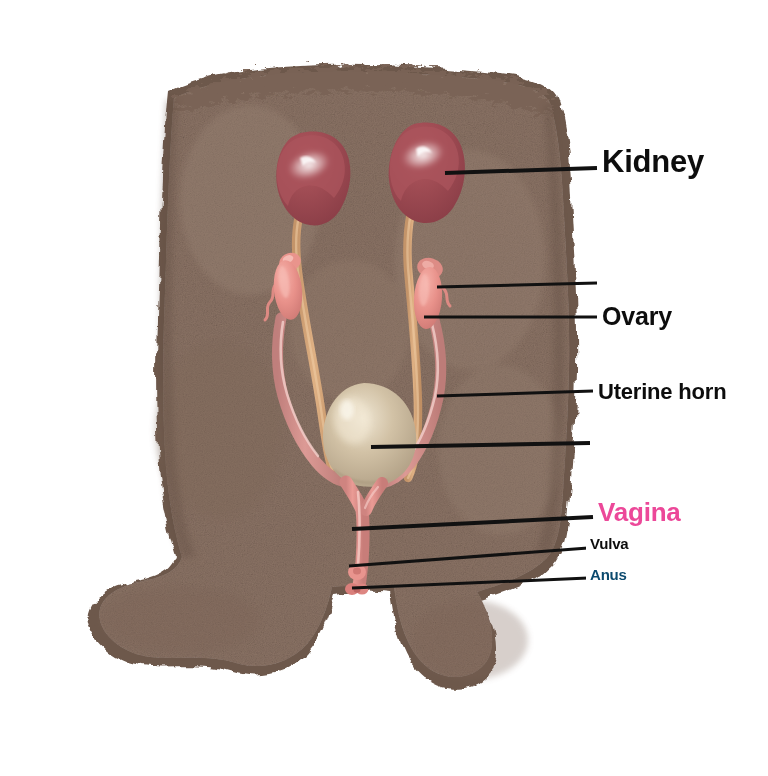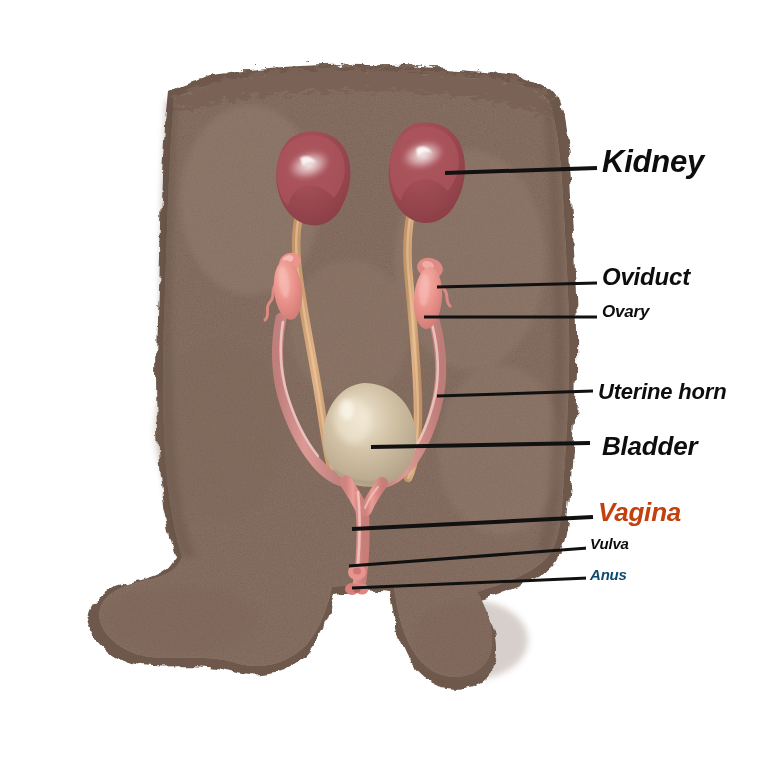--- a/index.html
+++ b/index.html
@@ -30,21 +30,20 @@
   .label {
     position: absolute;
     color: #0d0d0d;
     font-family: "Liberation Sans", sans-serif;
     font-weight: bold;
     white-space: nowrap;
     background: #ffffff;
     line-height: 1.05;
     letter-spacing: -0.2px;
     padding: 1px 4px 2px 4px;
-    font-style: italic;
   }
   .lbl-kidney      { left: 598px; top: 145px; font-size: 31px; }
   .lbl-oviduct     { left: 598px; top: 263px; font-size: 24px; }
   .lbl-ovary       { left: 598px; top: 302px; font-size: 25px; }
   .lbl-uterinehorn { left: 594px; top: 379px; font-size: 17px; }
   .lbl-bladder     { left: 598px; top: 432px; font-size: 26px; }
   .lbl-vagina      { left: 594px; top: 498px; font-size: 26px; }
   .lbl-vulva       { left: 586px; top: 535px; font-size: 19px; }
   .lbl-anus        { left: 586px; top: 566px; font-size: 19px; }
 </style>
@@ -300,21 +299,19 @@
       <line x1="424" y1="317" x2="597" y2="317" stroke-width="3" stroke="#111111"></line>
       <line x1="437" y1="396" x2="593" y2="391" stroke-width="3" stroke="#111111"></line>
       <line x1="371" y1="447" x2="590" y2="443" stroke-width="4" stroke="#111111"></line>
       <line x1="352" y1="529" x2="593" y2="517" stroke-width="4" stroke="#111111"></line>
       <line x1="349" y1="566" x2="588" y2="548" stroke-width="3" stroke="#111111"></line>
       <line x1="352" y1="588" x2="588" y2="578" stroke-width="3" stroke="#111111"></line>
     </g>
   </svg>
 
   <div class="label lbl-kidney" style="font-size: 31px; color: rgb(13, 13, 13); font-weight: bold;">Kidney</div>
-  <div class="label lbl-oviduct" style="font-size: 24px; color: rgb(13, 13, 13); font-weight: bold;">Oviduct</div>
-  <div class="label lbl-ovary" style="font-size: 17px; color: rgb(13, 13, 13); font-weight: bold;">Ovary</div>
+  <div class="label lbl-ovary" style="font-size: 25px; color: rgb(13, 13, 13); font-weight: bold;">Ovary</div>
   <div class="label lbl-uterinehorn" style="font-size: 22px; color: rgb(13, 13, 13); font-weight: bold;">Uterine horn</div>
-  <div class="label lbl-bladder" style="font-size: 26px; color: rgb(13, 13, 13); font-weight: bold;">Bladder</div>
-  <div class="label lbl-vagina" style="font-size: 26px; color: #c2410c; font-weight: bold;">Vagina</div>
+  <div class="label lbl-vagina" style="font-size: 26px; color: #ec4899; font-weight: bold;">Vagina</div>
   <div class="label lbl-vulva" style="font-size: 15px; color: rgb(13, 13, 13); font-weight: bold;">Vulva</div>
   <div class="label lbl-anus" style="font-size: 15px; color: #0c4a6e; font-weight: bold;">Anus</div>
 
 </div>
 
 </body></html>

